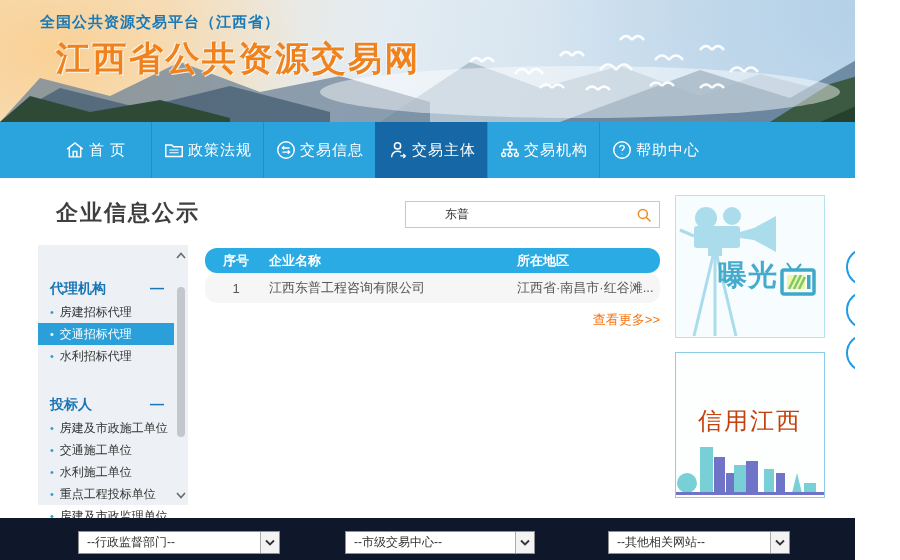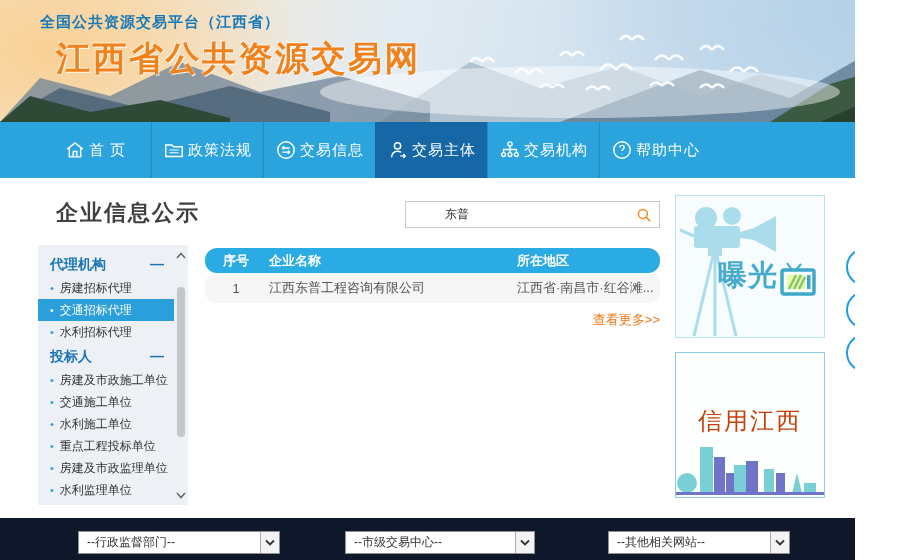--- a/index.html
+++ b/index.html
@@ -31,21 +31,21 @@
 
   
   .page-title { position:absolute; left:40px; top:198px; font-size:22px; font-weight:bold; color:#3f3f3f; letter-spacing:2px; font-family:"Liberation Serif","DejaVu Serif",serif;margin-left:16px; }
   .searchbox { position:absolute; left:405px; top:201px; width:255px; height:27px; border:1px solid #c9c9c9; background:#fff; display:flex; align-items:center; }
   .searchbox input { flex:1; border:none; outline:none; font-size:12px; color:#333; padding:0 8px; background:transparent; font-family:inherit;margin-left:31px; }
   .search-btn { width:30px; height:100%; display:flex; align-items:center; justify-content:center; cursor:pointer; }
 
   
   .sidebar { position:absolute; left:38px; top:245px; width:150px; height:260px; background:#edf1f5; }
   .side-inner { position:absolute; left:0; top:0; right:14px; bottom:0; padding-top:6px; }
-  .group-header { height:26px; line-height:26px; padding:0 10px 0 12px; color:#1b75b5; font-weight:bold; font-size:14px; display:flex; justify-content:space-between; align-items:center; cursor:pointer; }
+  .group-header { height:26px; line-height:26px; padding:0 10px 0 12px; color:#1b75b5; font-weight:bold; font-size:14px; display:flex; justify-content:space-between; align-items:center; cursor:pointer;margin-top:24px; }
   .group-header .collapse { font-weight:bold; color:#1b75b5; font-size:14px; }
   .side-item { height:22px; line-height:22px; font-size:12px; color:#333; padding-left:12px; display:flex; align-items:center; cursor:pointer; white-space:nowrap; }
   .side-item .dot { color:#2a9fd9; margin-right:6px; font-size:11px; }
   .side-item.active { background:#2b9fd9; color:#fff; }
   .side-item.active .dot { color:#fff; }
   .side-scroll { position:absolute; right:0; top:0; bottom:0; width:14px; background:#edf1f5; }
   .scroll-btn { position:absolute; left:0; width:14px; height:16px; display:flex; align-items:center; justify-content:center; cursor:pointer; }
   .scroll-btn.up { top:2px; } .scroll-btn.down { bottom:2px; }
   .scroll-thumb { position:absolute; left:3px; top:42px; width:8px; height:150px; background:#c3c7cb; border-radius:5px; cursor:pointer; }
 

